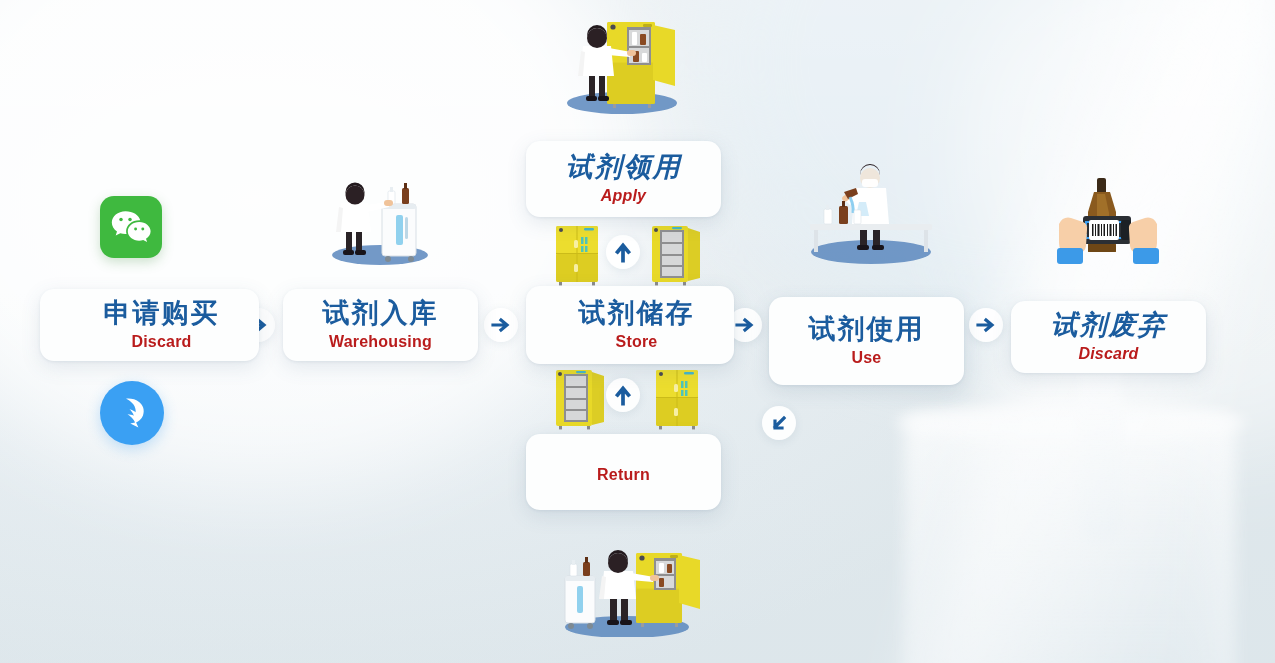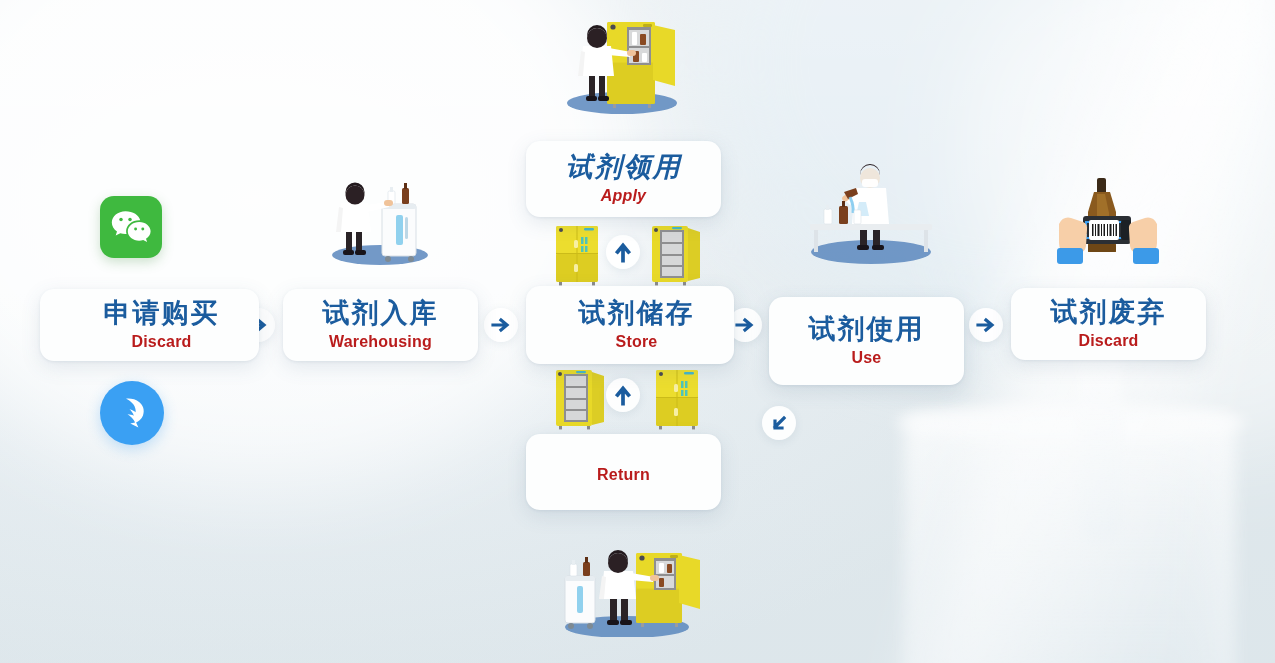--- a/index.html
+++ b/index.html
@@ -434,21 +434,21 @@
 <div class="card" style="left:526px;top:286px;width:195px;height:78px;padding-left:13px;">
   <div class="cn">试剂储存</div>
   <div class="en">Store</div>
 </div>
 
 <div class="card" style="left:769px;top:297px;width:195px;height:88px;">
   <div class="cn">试剂使用</div>
   <div class="en">Use</div>
 </div>
 
-<div class="card" style="left:1011px;top:288px;width:195px;height:72px;">
+<div class="card" style="left:1011px;top:301px;width:195px;height:72px;font-style:italic;">
   <div class="cn">试剂废弃</div>
   <div class="en">Discard</div>
 </div>
 
 <div class="card" style="left:526px;top:141px;width:195px;height:76px;font-style:italic;">
   <div class="cn">试剂领用</div>
   <div class="en">Apply</div>
 </div>
 
 <div class="card" style="left:526px;top:434px;width:195px;height:76px;">

